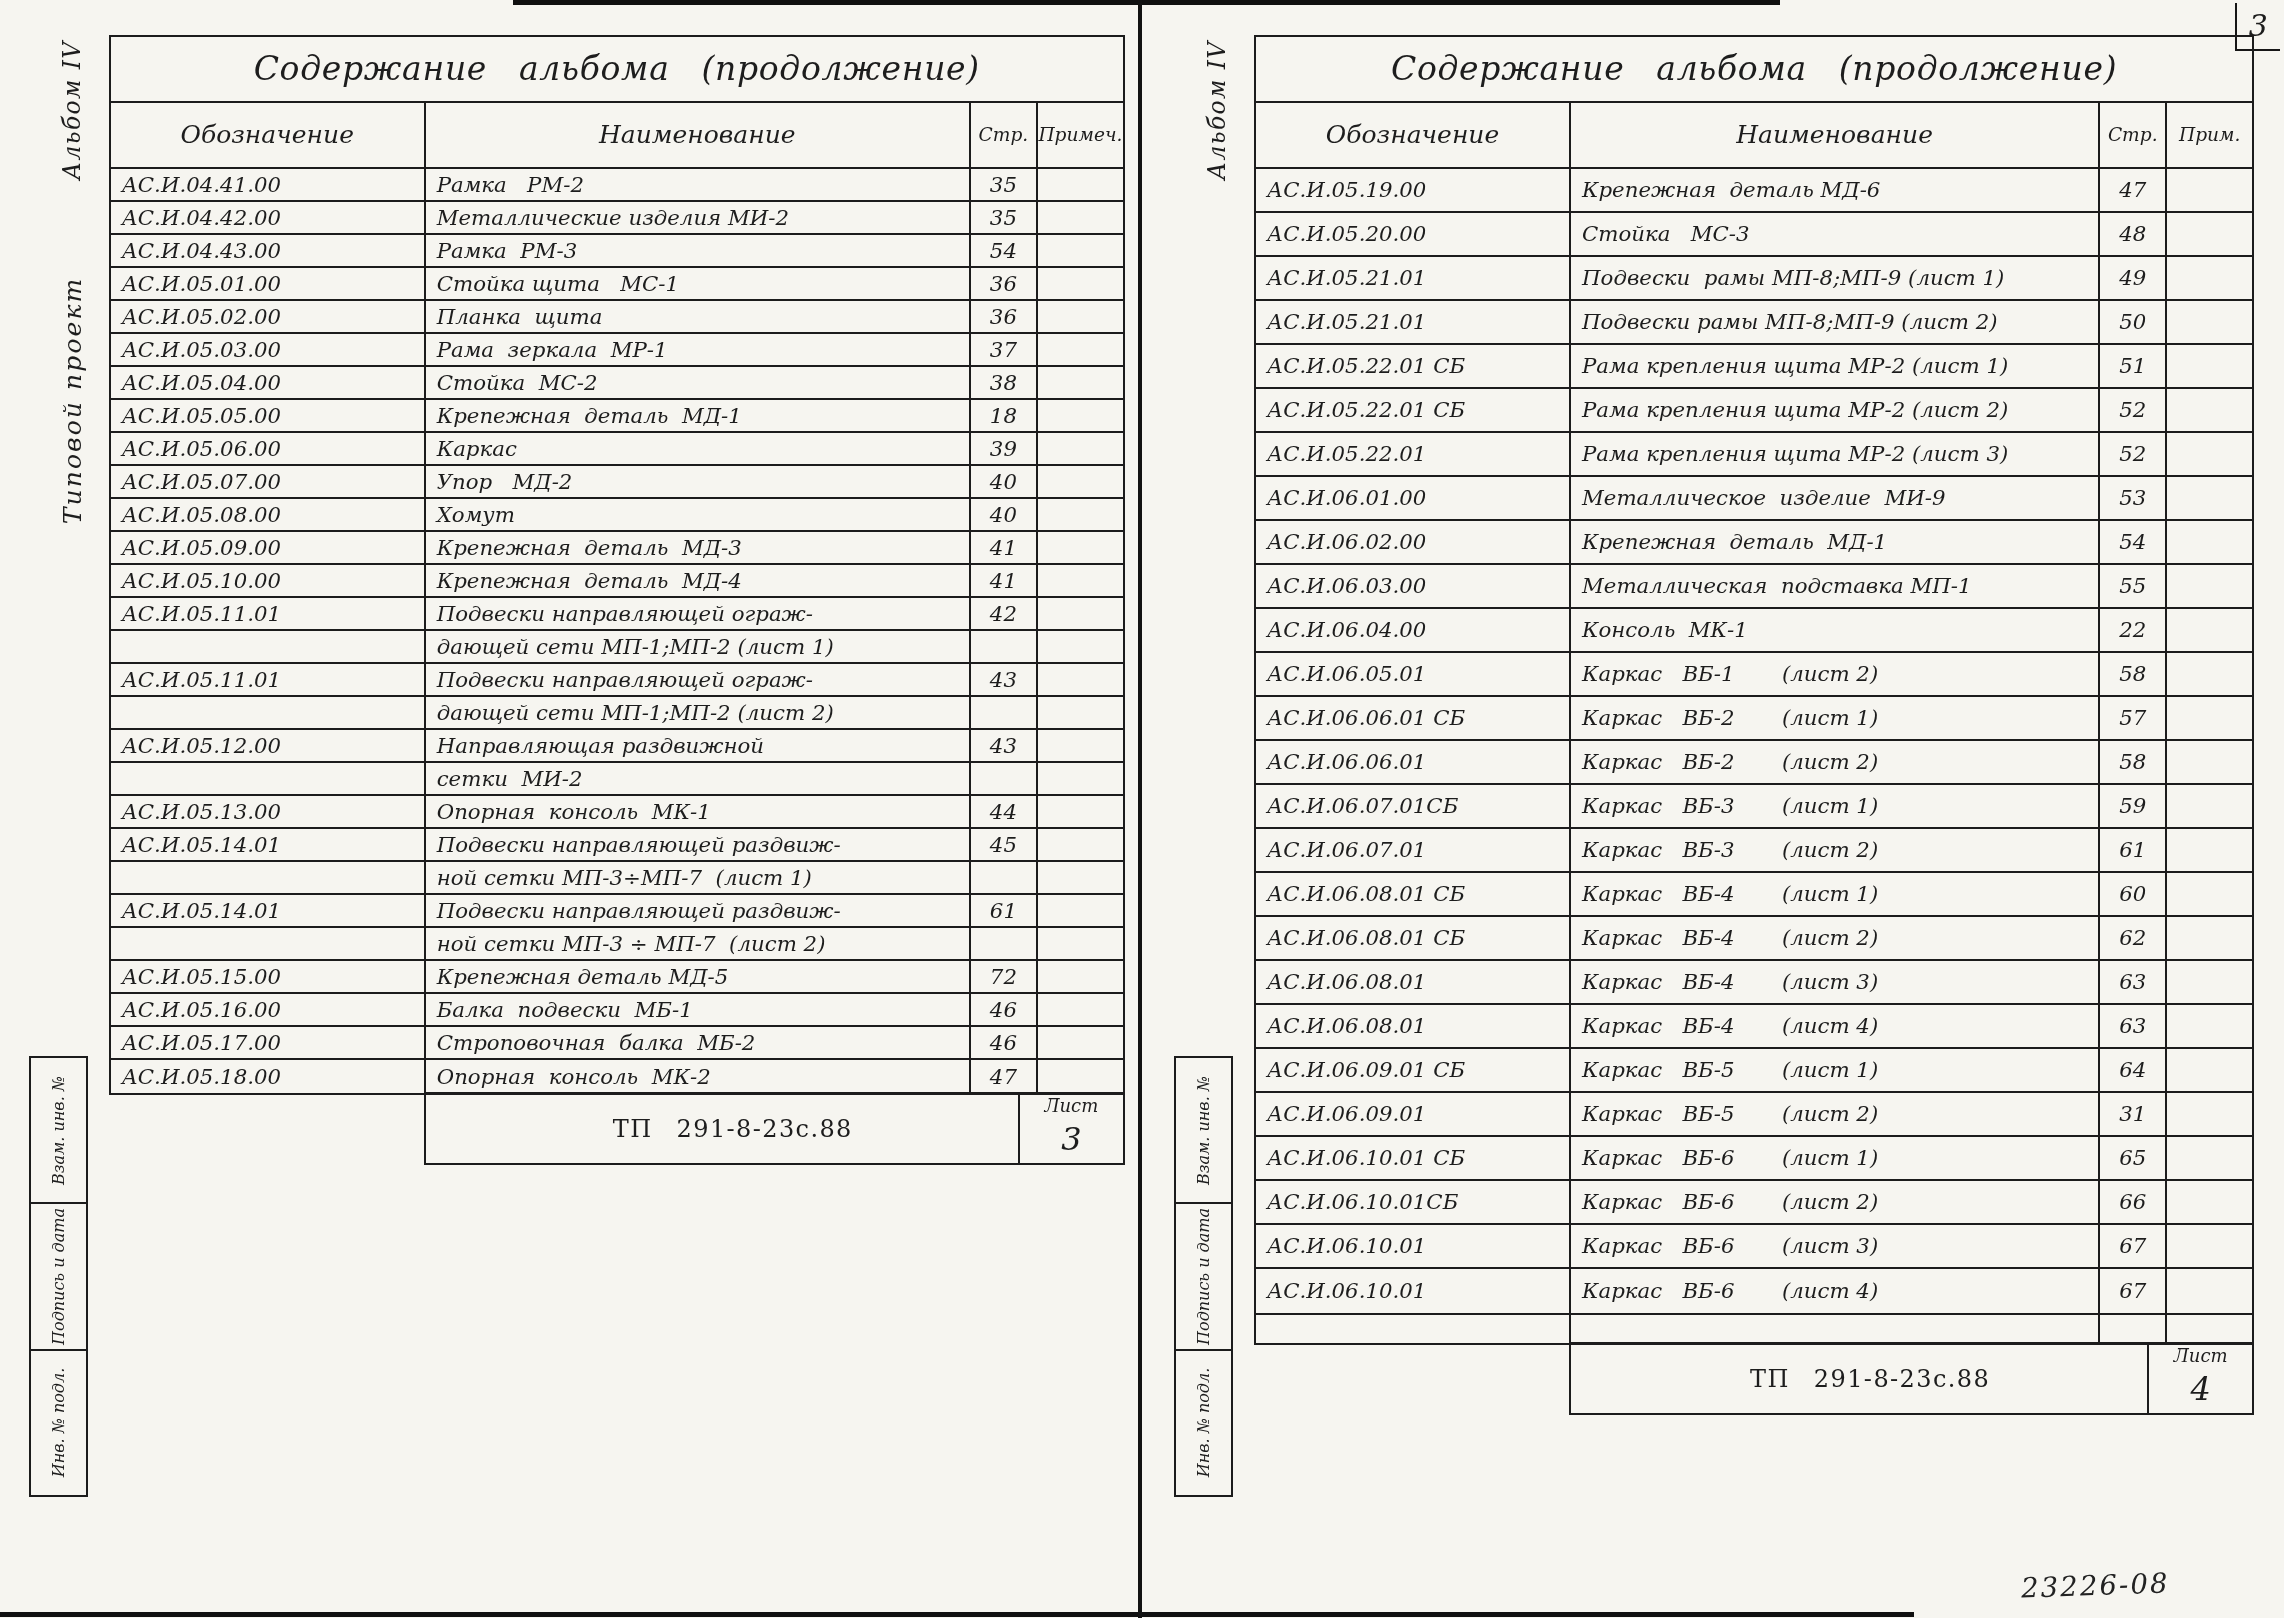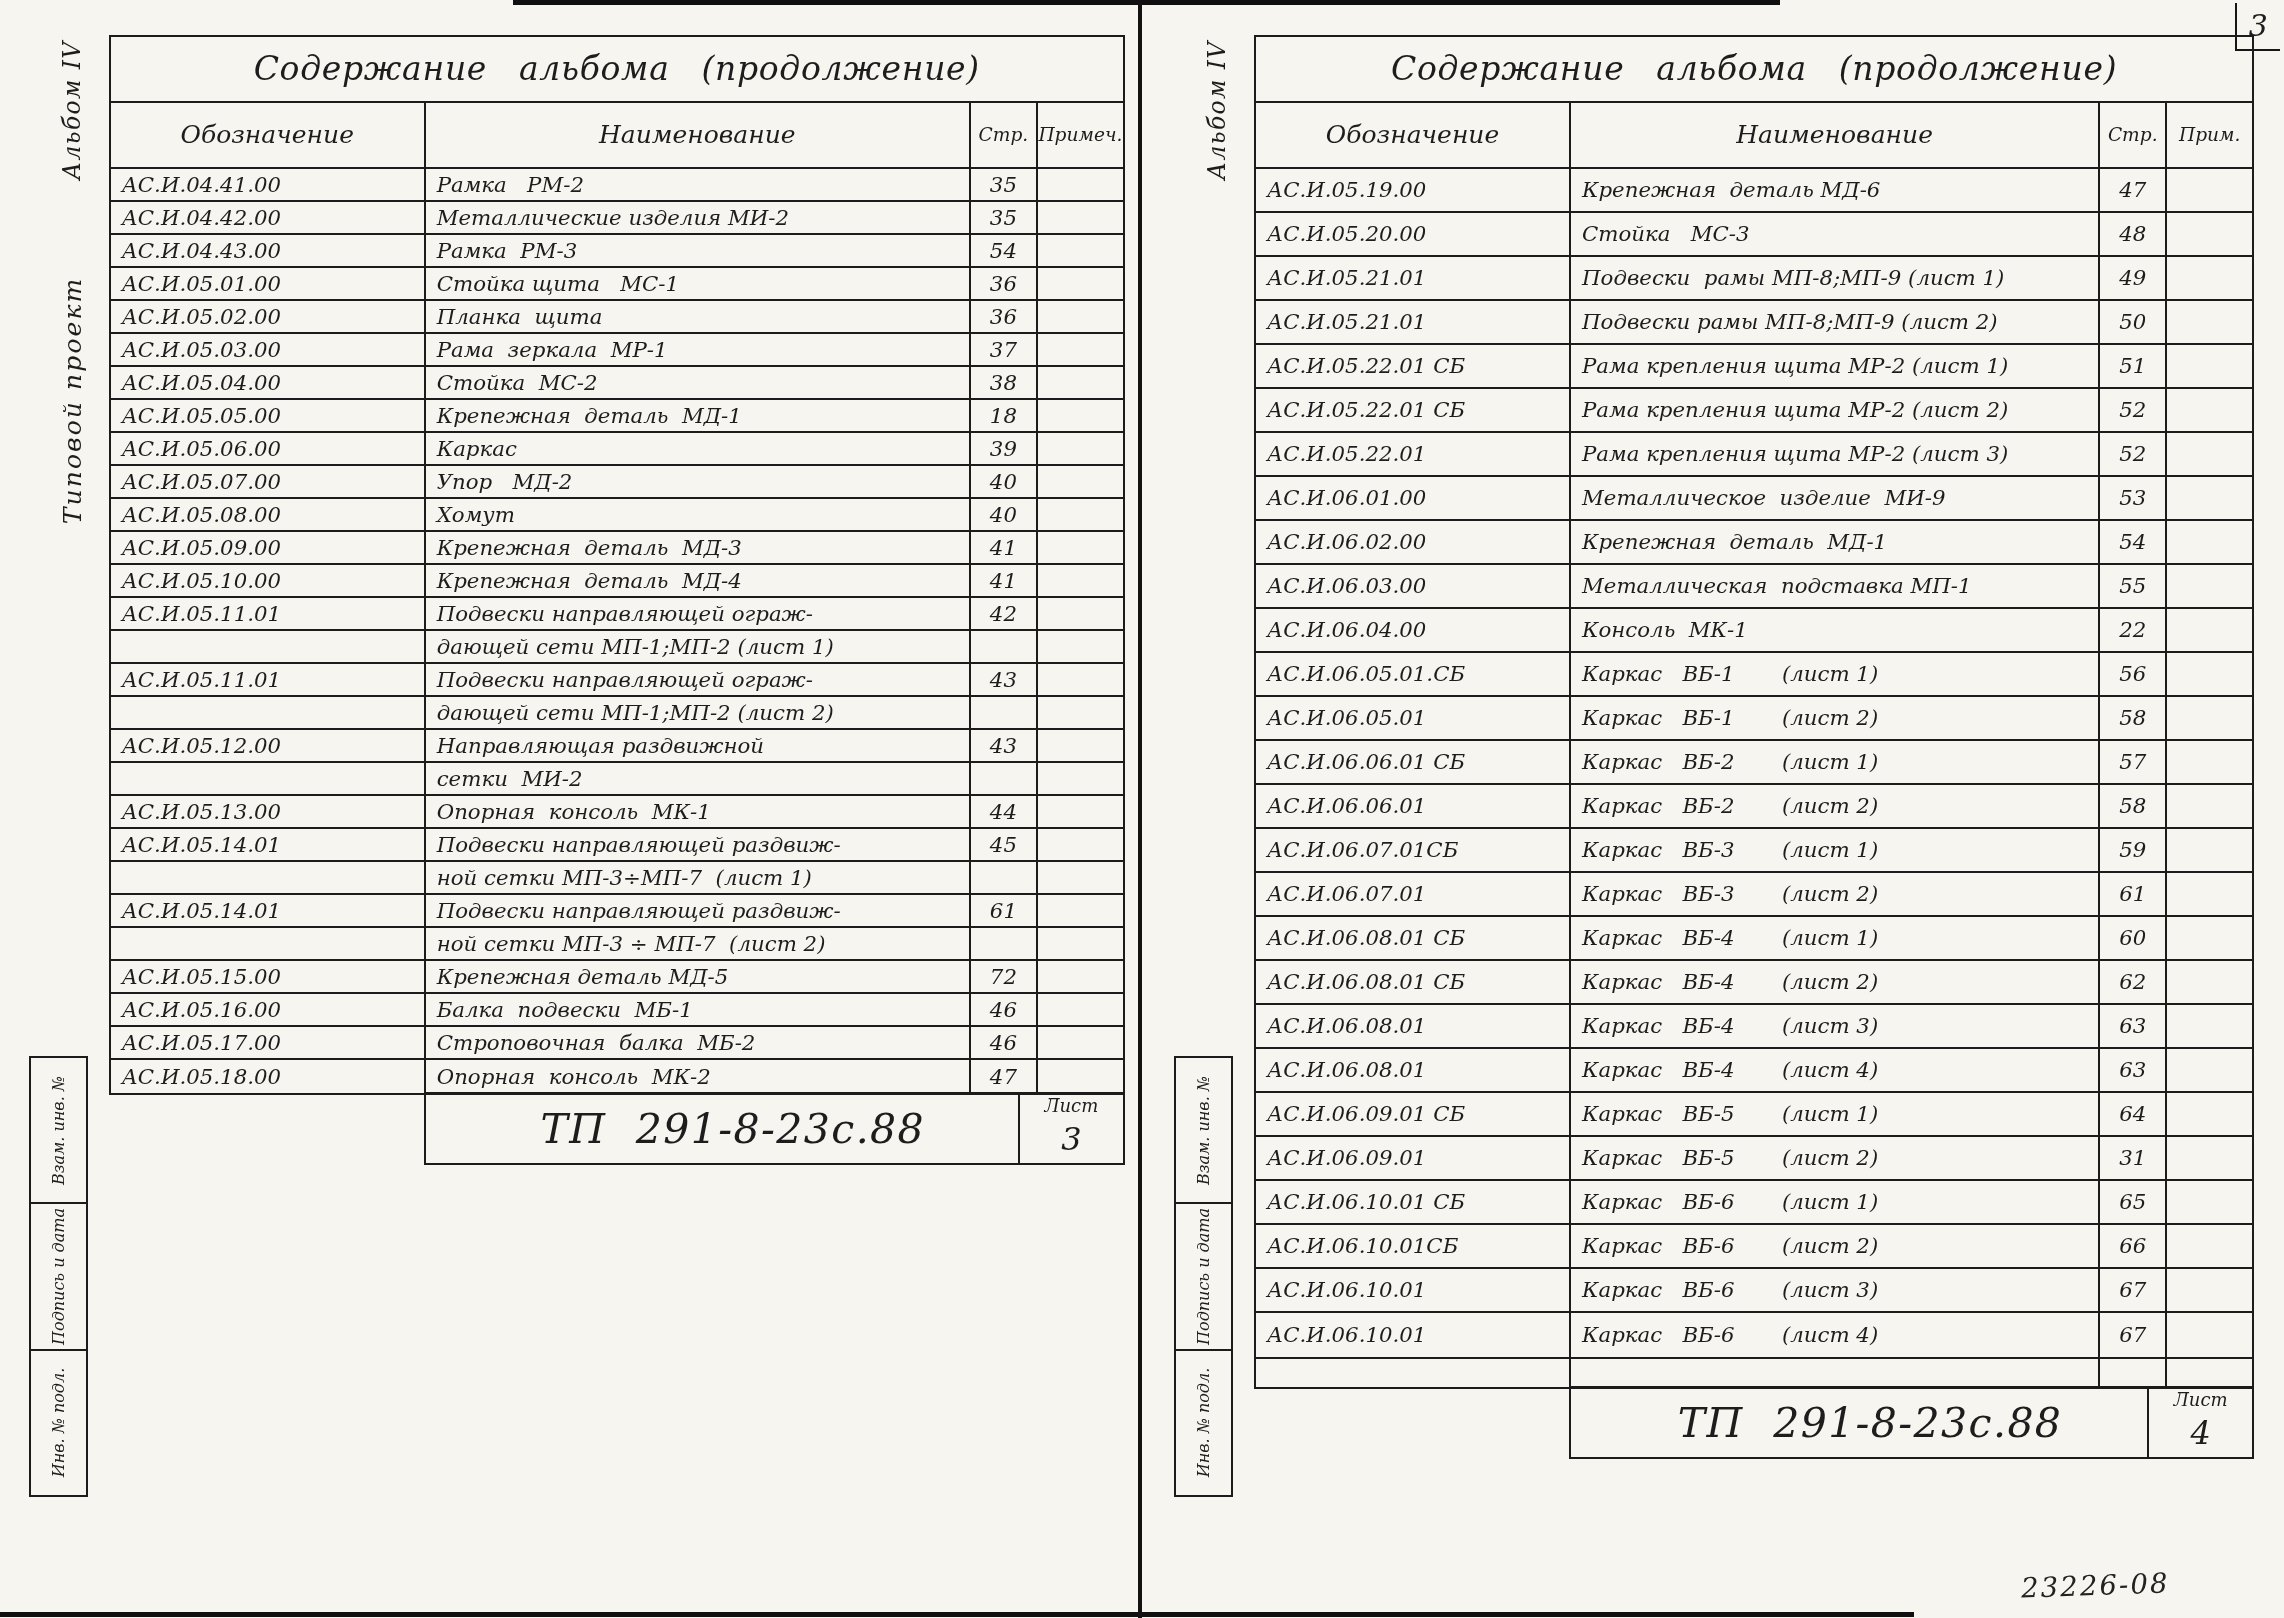--- a/index.html
+++ b/index.html
@@ -79,21 +79,21 @@
   .filler .cell { border-right:2.1px solid #1c1c1c; }
   .filler .cell.c-note { border-right:none; }
 
   
   .stamp {
     display:flex; margin-left:315px; height:73px;
     border:2.8px solid #1c1c1c; border-top:3.4px solid #1c1c1c; margin-top:-2.8px;
   }
   .code {
     flex:1; display:flex; align-items:center; justify-content:center;
-    font-size:41px; font-style:italic; letter-spacing:1.4px; word-spacing:15px;padding-left:22px;
+    font-size:24px; letter-spacing:1.4px; word-spacing:15px;padding-left:22px;
   }
   .sheetcell { width:105px; border-left:2.8px solid #1c1c1c; display:flex; flex-direction:column; }
   .sheetlabel { font-size:18px; font-style:italic; text-align:center; line-height:1.1; padding-top:1.4px; }
   .sheetnum { flex:1; display:flex; align-items:center; justify-content:center; font-size:32px; font-style:italic; }
 </style>
 </head>
 <body>
 
 <div class="sheet">
 
@@ -445,26 +445,20 @@
               <div class="cell c-note"></div>
             </div>
 
             <div class="trow">
               <div class="cell c-des">АС.И.06.04.00</div>
               <div class="cell c-name">Консоль  МК-1</div>
               <div class="cell c-page">22</div>
               <div class="cell c-note"></div>
             </div>
 
-            <div class="trow">
-              <div class="cell c-des">АС.И.06.05.01.СБ</div>
-              <div class="cell c-name">Каркас   ВБ-1       (лист 1)</div>
-              <div class="cell c-page">56</div>
-              <div class="cell c-note"></div>
-            </div>
 
             <div class="trow">
               <div class="cell c-des">АС.И.06.05.01</div>
               <div class="cell c-name">Каркас   ВБ-1       (лист 2)</div>
               <div class="cell c-page">58</div>
               <div class="cell c-note"></div>
             </div>
 
             <div class="trow">
               <div class="cell c-des">АС.И.06.06.01 СБ</div>

